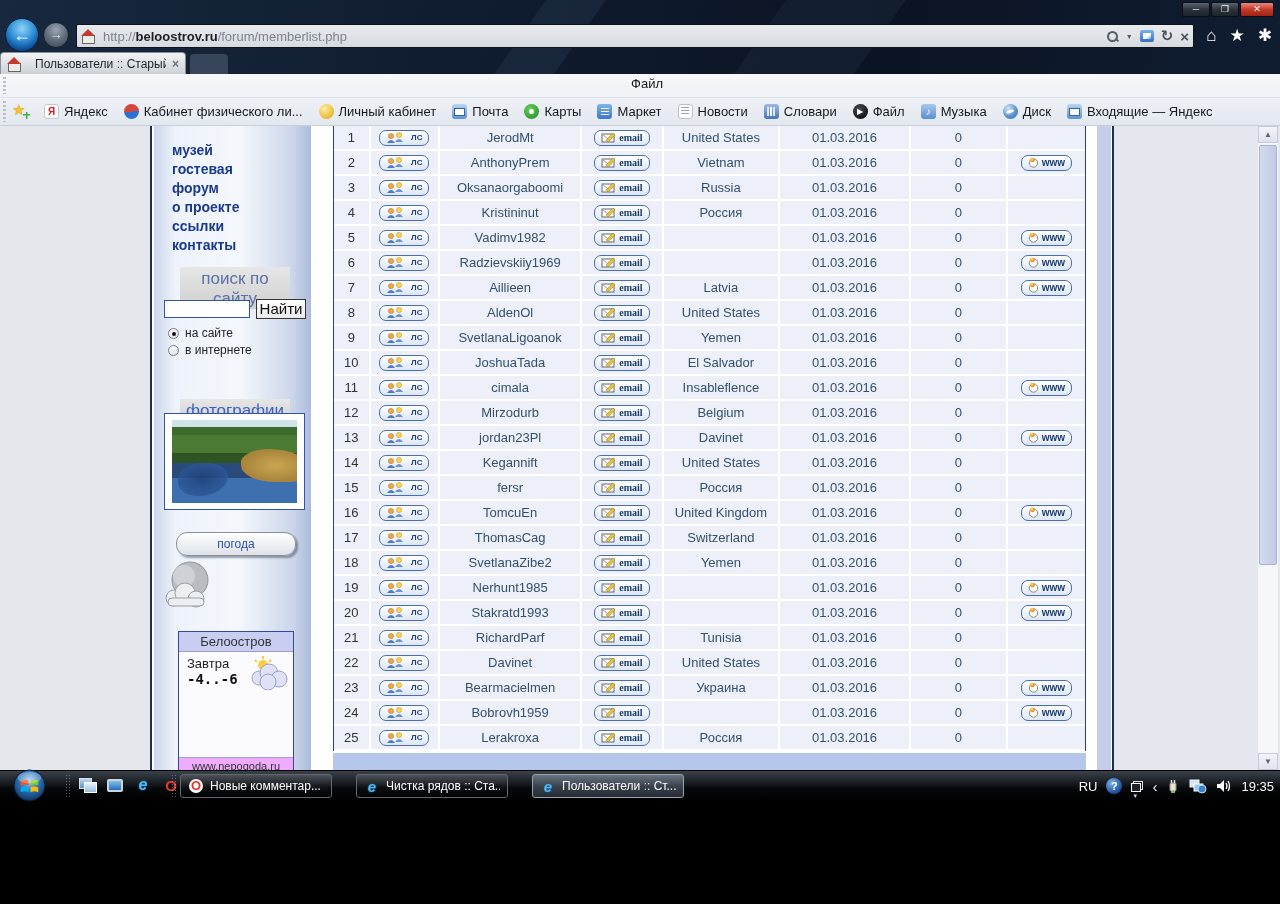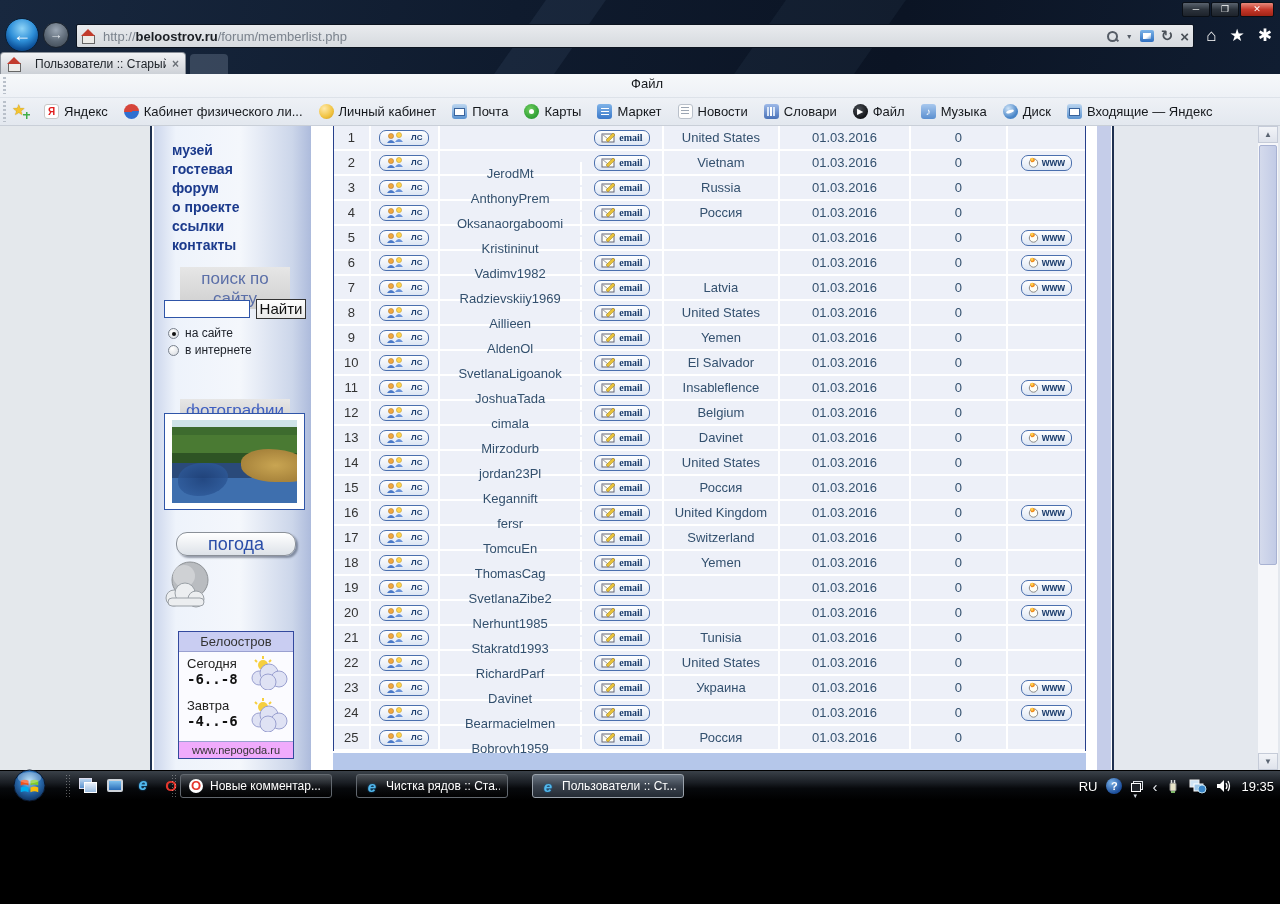--- a/index.html
+++ b/index.html
@@ -117,41 +117,41 @@
   .rb.on::after{content:"";position:absolute;left:3px;top:3px;width:4px;height:4px;border-radius:50%;background:#111;}
   .photo-frame{position:absolute;left:10px;top:287px;width:141px;height:97px;border:1px solid #2f55a8;background:#fff;padding:6px 7px;}
   .photo{width:100%;height:100%;position:relative;overflow:hidden;
     background:linear-gradient(#cfe3e8 0 8%,#3d6b2e 8% 18%,#4a7a33 18% 40%,#2e5424 40% 52%,#2a4a7a 52% 70%,#3e6fae 70% 100%);}
   .photo::before{content:"";position:absolute;left:55%;top:35%;width:55%;height:40%;border-radius:40% 60% 30% 50%;
     background:radial-gradient(#c9a552,#a8843c 70%);}
   .photo::after{content:"";position:absolute;left:5%;top:52%;width:40%;height:40%;border-radius:50% 40% 60% 40%;
     background:radial-gradient(#1d3f78,#2e5a9a 80%);opacity:.8;}
   .wx-pill{position:absolute;left:22px;top:406px;width:120px;height:24px;border:1px solid #8a9098;border-radius:11px;
     background:linear-gradient(#ffffff,#dde2e8);box-shadow:2px 2px 2px rgba(40,50,70,.45);
-    text-align:center;font-size:18px;color:#2b4ea8;line-height:22px;}
+    text-align:center;font-size:12px;color:#2b4ea8;line-height:22px;}
   .rp5{position:absolute;left:28px;top:445px;width:118px;height:48px;border-radius:12px;
     background:linear-gradient(#eaf7fb,#a9d8ea);}
   .rp5 .loc{position:absolute;left:38px;top:5px;font-size:12px;font-weight:bold;color:#1b2a4a;}
   .rp5 .tmp{position:absolute;left:40px;top:20px;font-size:15px;font-weight:bold;color:#e01818;}
   .rp5 .src{position:absolute;right:10px;bottom:4px;font-size:11px;color:#333;}
   .rp5-cloud{position:absolute;left:6px;top:432px;width:58px;height:58px;}
-  .forecast{position:absolute;left:24px;top:505px;width:116px;height:128px;border:1px solid #33499e;background:#fbfbff;}
+  .forecast{position:absolute;left:24px;top:505px;width:116px;height:144px;border:1px solid #33499e;background:#fbfbff;}
   .fc-band{background:#c9cdf2;border-bottom:1px solid #9aa0d0;text-align:center;font-size:13px;color:#333;height:20px;line-height:19px;}
   .fc-foot{position:absolute;left:0;right:0;bottom:0;background:#f0abfc;border-top:1px solid #9aa0d0;text-align:center;font-size:11px;color:#333;height:17px;line-height:16px;}
   .fc-row{position:relative;height:42px;padding:4px 0 0 8px;}
   .fc-lab{font-size:13px;color:#222;}
   .fc-tmp{font-size:14px;font-weight:bold;color:#111;font-family:"DejaVu Sans Mono",monospace;}
   .fc-ico{position:absolute;right:4px;top:4px;}
 
   
   .members{position:absolute;left:333px;top:0;width:753px;border-left:1px solid #27408b;border-right:1px solid #27408b;}
   .mrow{display:flex;height:25px;background:#edf0f8;border-bottom:2px solid #fff;}
   .mcell{display:flex;align-items:center;justify-content:center;border-right:2px solid #fff;height:23px;
     font-size:13px;color:#33506e;}
-  .c-num{width:37px;color:#333;} .c-pm{width:70px;} .c-user{width:144px;margin-top:36px;} .c-email{width:82px;font-family:Liberation Serif, serif;}
+  .c-num{width:37px;color:#333;} .c-pm{width:70px;} .c-user{width:144px;} .c-email{width:82px;font-family:Liberation Serif, serif;}
   .c-country{width:118px;} .c-date{width:132px;} .c-posts{width:98px;} .c-www{width:78px;border-right:none;}
   .pill-btn{display:flex;align-items:center;gap:3px;border:1px solid #4a6fae;border-radius:7px;
     background:linear-gradient(#ffffff,#dde6f4);padding:1px 6px;height:16px;}
   .pill-btn .pt{font-size:10px;font-weight:bold;color:#1c3e6e;}
   .pill-btn .pt-sm{font-size:8px;font-weight:bold;color:#1c3e6e;}
   .tbl-foot{height:17px;background:#b5c7ea;}
 
   
   .taskbar{position:absolute;top:770px;left:0;width:1280px;height:30px;
     background:linear-gradient(#3a4149,#1a1e24 40%,#07090c 60%,#000);border-top:1px solid #000;}
@@ -345,38 +345,20 @@
           <circle cx="14" cy="40" r="8"></circle>
             <circle cx="25" cy="35" r="10"></circle>
             <circle cx="36" cy="41" r="8"></circle>
           <rect x="8" y="40" width="36" height="8" rx="4"></rect>
         </g>
       </svg>
 
       <div class="forecast">
         <div class="fc-band">Белоостров</div>
         <div class="fc-row">
-          <div class="fc-lab">Сегодня</div>
-          <div class="fc-tmp">-6..-8</div>
-          <svg class="fc-ico" width="42" height="34" viewBox="0 0 42 34">
-            <circle cx="16" cy="9" r="5" fill="#f6cf3e"></circle>
-            <g stroke="#f6cf3e" stroke-width="2">
-                <line x1="16" y1="0" x2="16" y2="3"></line>
-                <line x1="8" y1="4" x2="10" y2="6"></line>
-                <line x1="24" y1="4" x2="22" y2="6"></line>
-              </g>
-            <g fill="#dfe2f4" stroke="#9aa0d0">
-                <circle cx="12" cy="22" r="7"></circle>
-                <circle cx="22" cy="17" r="9"></circle>
-                <circle cx="32" cy="23" r="8"></circle>
-                <circle cx="21" cy="26" r="8"></circle>
-              </g>
-          </svg>
-        </div>
-        <div class="fc-row">
           <div class="fc-lab">Завтра</div>
           <div class="fc-tmp">-4..-6</div>
           <svg class="fc-ico" width="42" height="34" viewBox="0 0 42 34">
             <circle cx="16" cy="9" r="5" fill="#f6cf3e"></circle>
             <g stroke="#f6cf3e" stroke-width="2">
                 <line x1="16" y1="0" x2="16" y2="3"></line>
                 <line x1="8" y1="4" x2="10" y2="6"></line>
                 <line x1="24" y1="4" x2="22" y2="6"></line>
               </g>
             <g fill="#dfe2f4" stroke="#9aa0d0">

